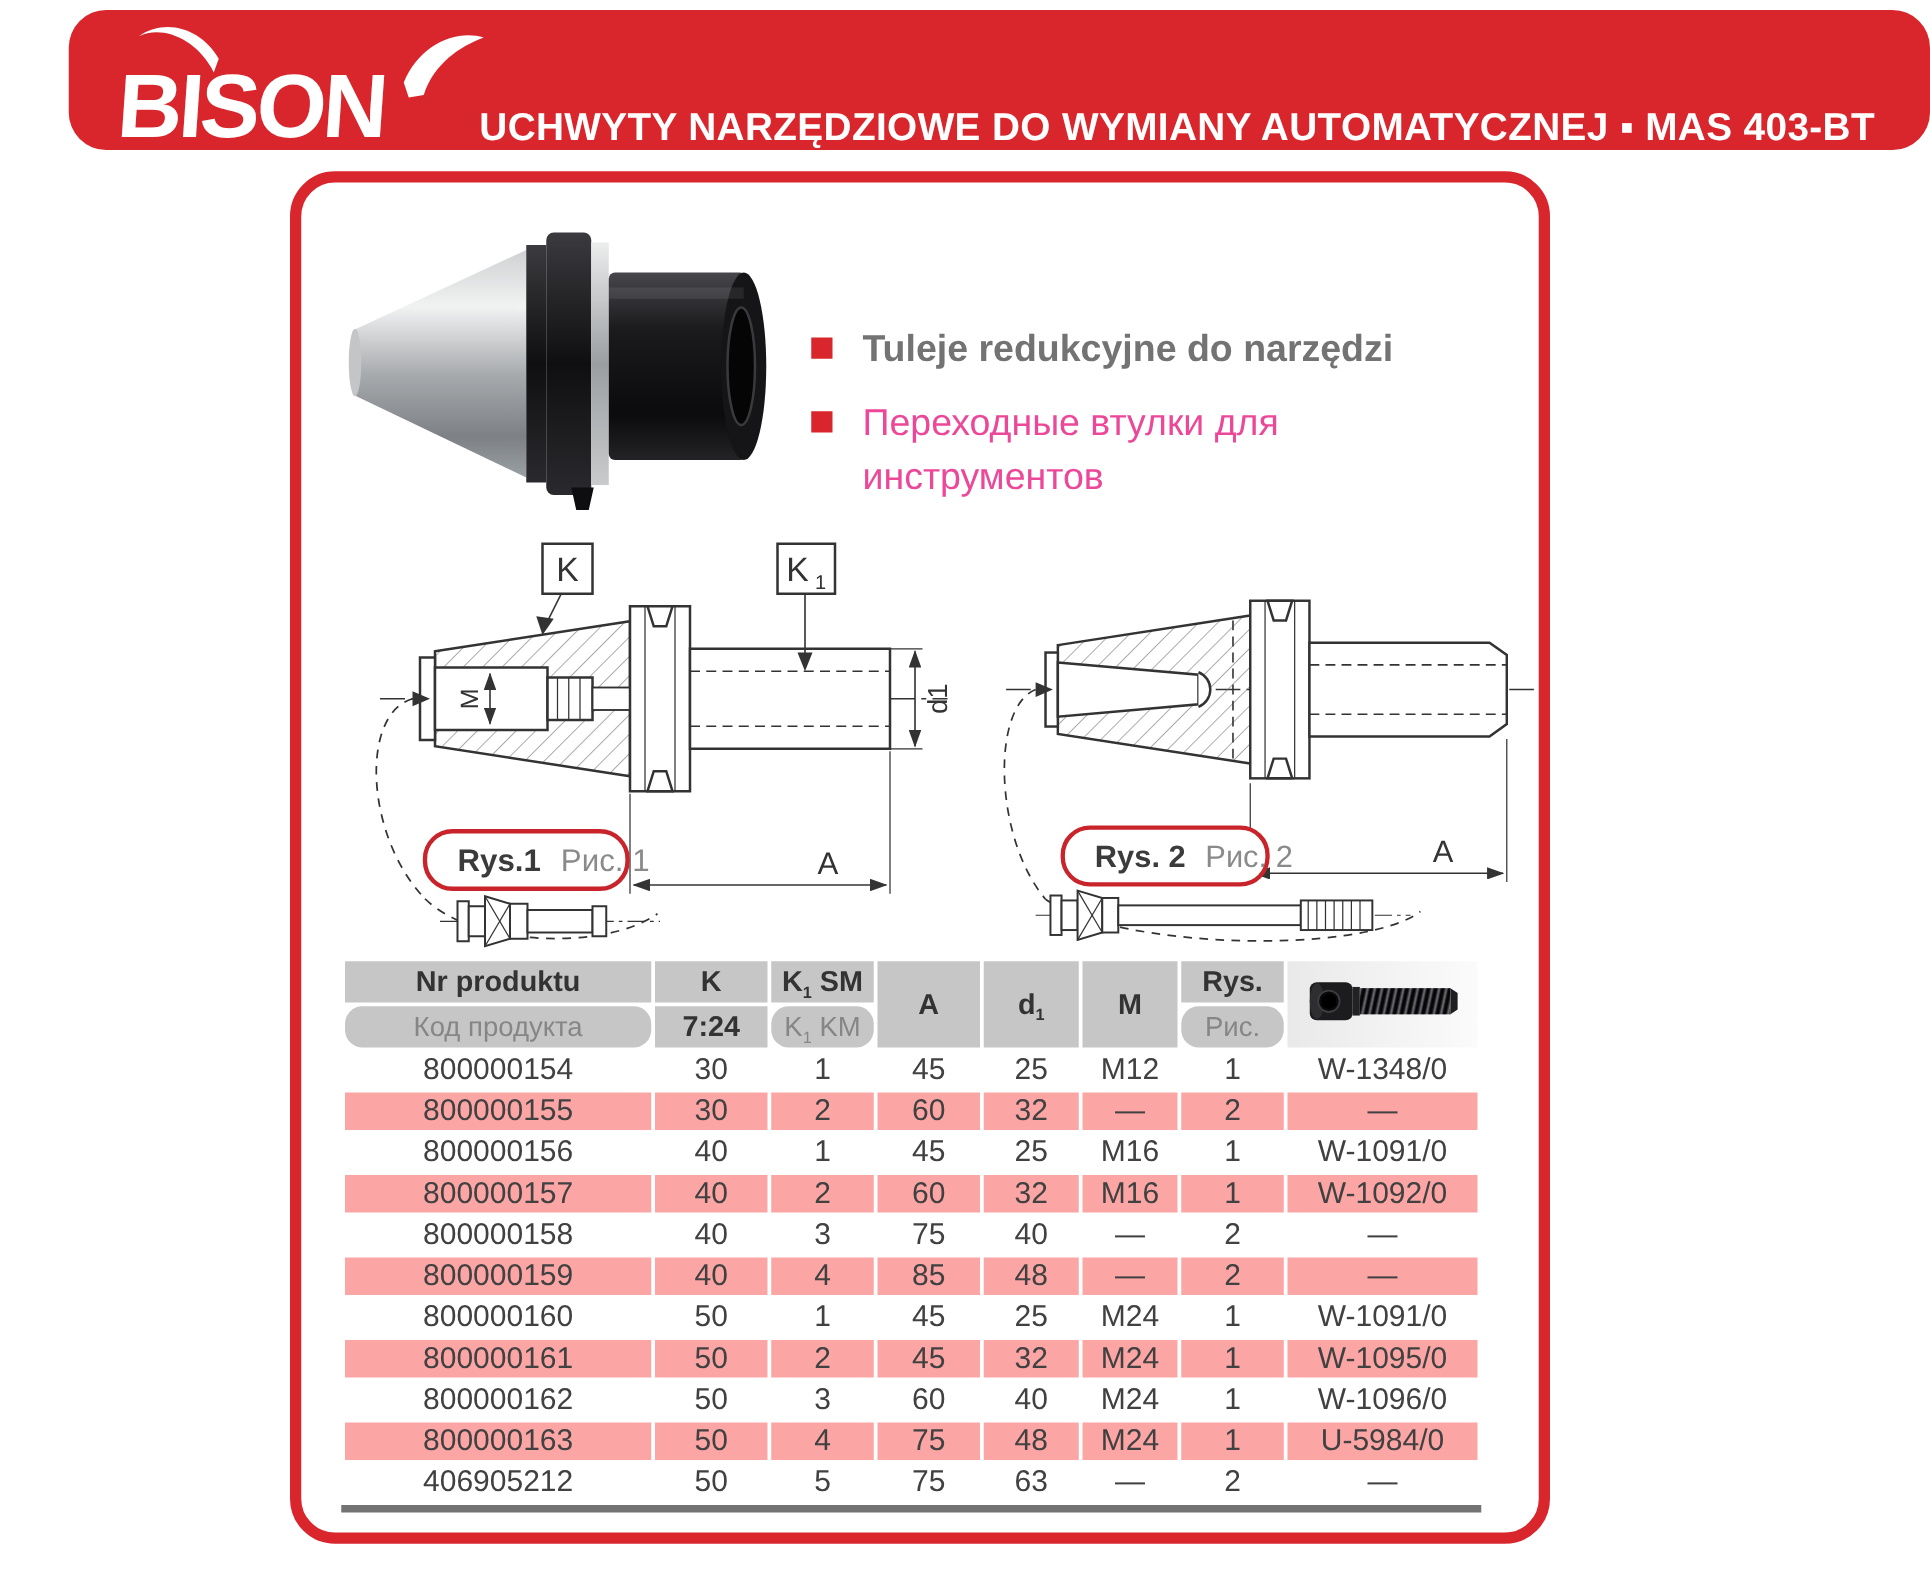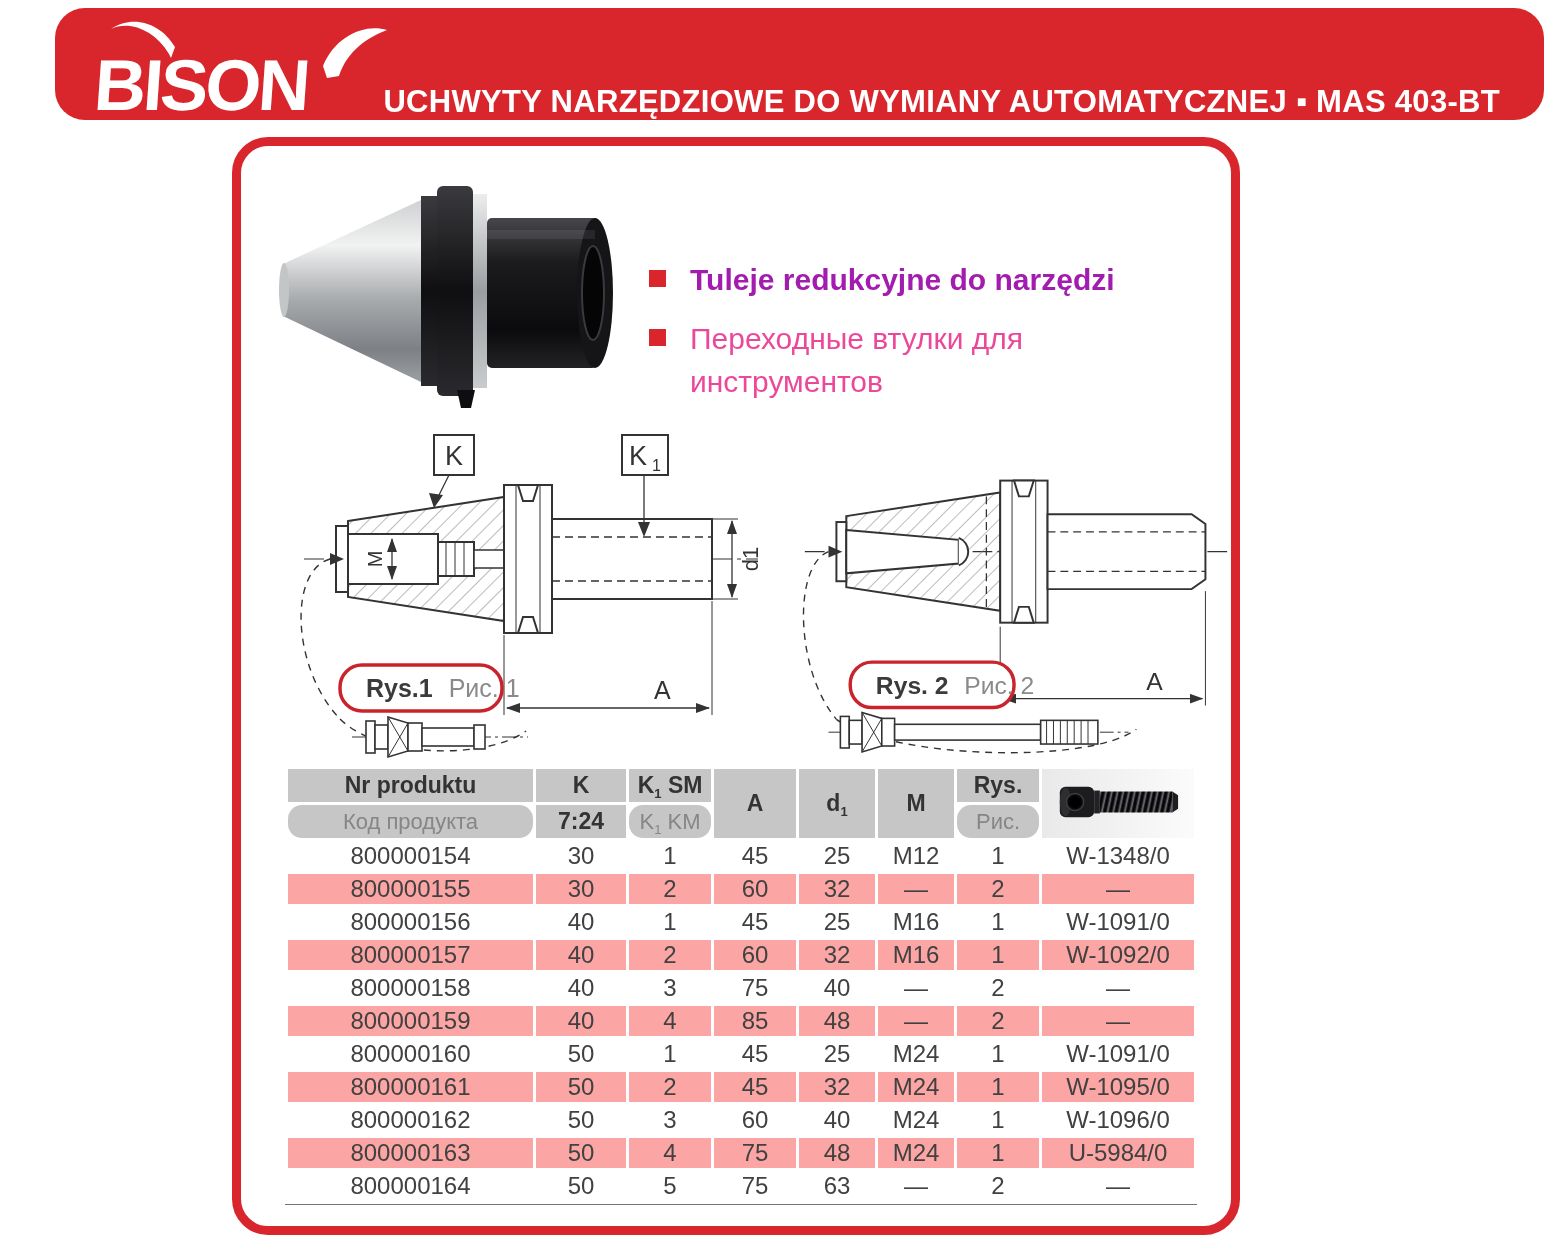--- a/index.html
+++ b/index.html
@@ -17,28 +17,28 @@
   .card{position:absolute;left:232px;top:137px;width:990px;height:1080px;background:#fff;
         border:9px solid #d8262c;border-radius:36px;}
   .photo-svg{position:absolute;left:30px;top:26px;width:352px;height:242px;}
   .badge{position:absolute;left:404px;top:22px;width:552px;height:80px;background:#d8262c;
          border-radius:40px;display:flex;align-items:center;justify-content:center;}
   .badge span{color:#fff;font-size:52px;font-weight:700;letter-spacing:2px;}
   .bullets{position:absolute;left:408px;top:112px;width:575px;display:flex;flex-direction:column;gap:16px;}
   .bullet{display:grid;grid-template-columns:41px 1fr;}
   .sq{width:17px;height:17px;background:#d8262c;margin-top:12px;}
   .btxt{font-size:30px;line-height:43px;}
-  .btxt.pl{color:#a21caf;font-weight:700;}
+  .btxt.pl{color:#737373;font-weight:700;}
   .btxt.ru{color:#ec4899;font-weight:400;}
   .fig{position:absolute;}
   .fig1{left:45px;top:285px;width:480px;height:335px;}
   .fig2{left:552px;top:285px;width:444px;height:335px;}
   svg{font-family:"Liberation Sans", sans-serif;}
   
-  .table-wrap{position:absolute;left:44px;top:620px;width:912px;border-bottom:1px solid #737373;}
+  .table-wrap{position:absolute;left:32px;top:620px;width:912px;border-bottom:6px solid #737373;}
   table.spec{border-collapse:separate;border-spacing:3px 3px;width:912px;table-layout:fixed;}
   table.spec td{text-align:center;vertical-align:middle;padding:0;overflow:hidden;white-space:nowrap;}
   td.hdr{background:#c6c6c6;height:33px;}
   td.hdr.hb{font-weight:700;color:#333;font-size:23px;}
   td.hdr.hg{font-weight:400;color:#868686;font-size:22px;border-radius:14px;}
   td.hdr sub{font-size:13px;vertical-align:-5px;line-height:0;}
   td.screw-cell{background:linear-gradient(90deg,#e9e9e9,#fbfbfb);}
   tbody td{height:30px;line-height:30px;font-size:24px;color:#414141;background:#fff;}
   tbody tr.alt td{background:#fca5a5;margin-left:32px;}
 </style>
@@ -382,21 +382,21 @@
               <td>800000163</td>
               <td>50</td>
               <td>4</td>
               <td>75</td>
               <td>48</td>
               <td>M24</td>
               <td>1</td>
               <td>U-5984/0</td>
             </tr>
             <tr>
-              <td>800000164</td>
+              <td>406905212</td>
               <td>50</td>
               <td>5</td>
               <td>75</td>
               <td>63</td>
               <td>—</td>
               <td>2</td>
               <td>—</td>
             </tr>
           </tbody>
       </table>

